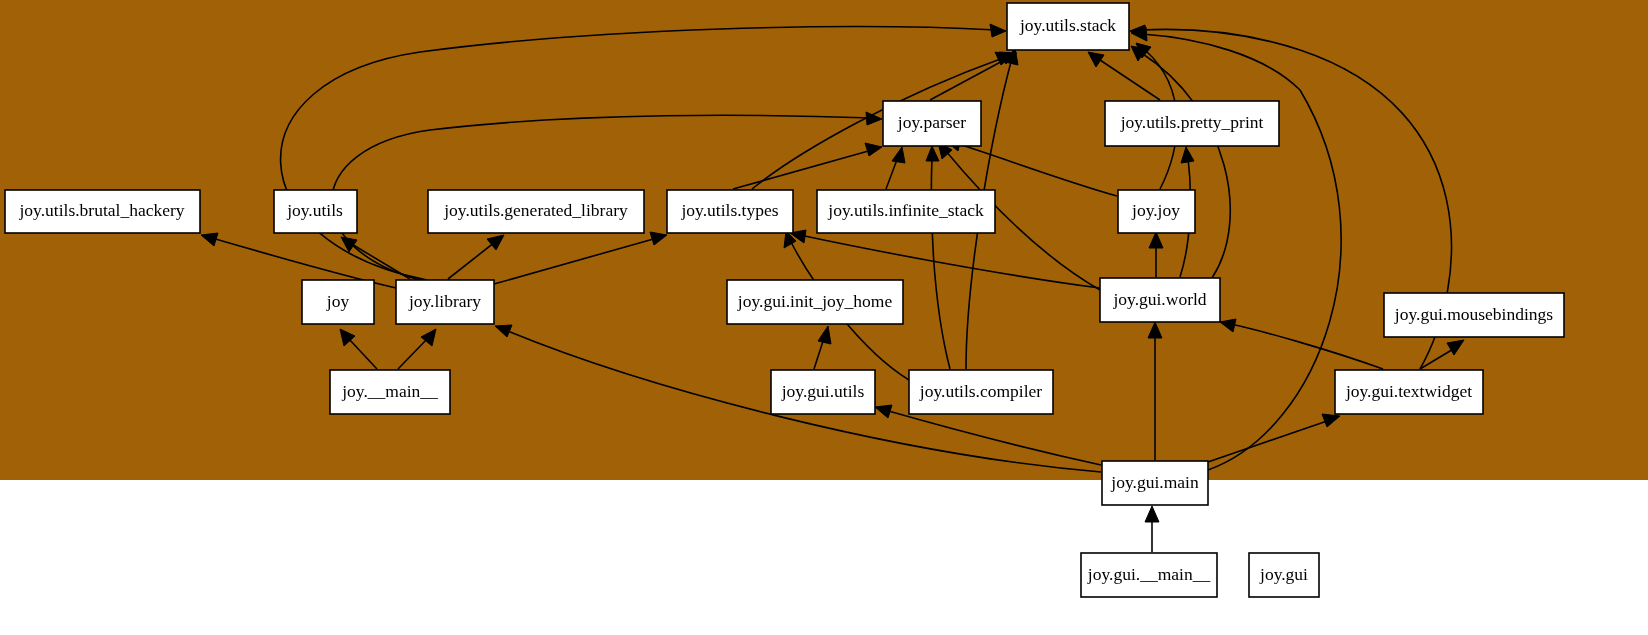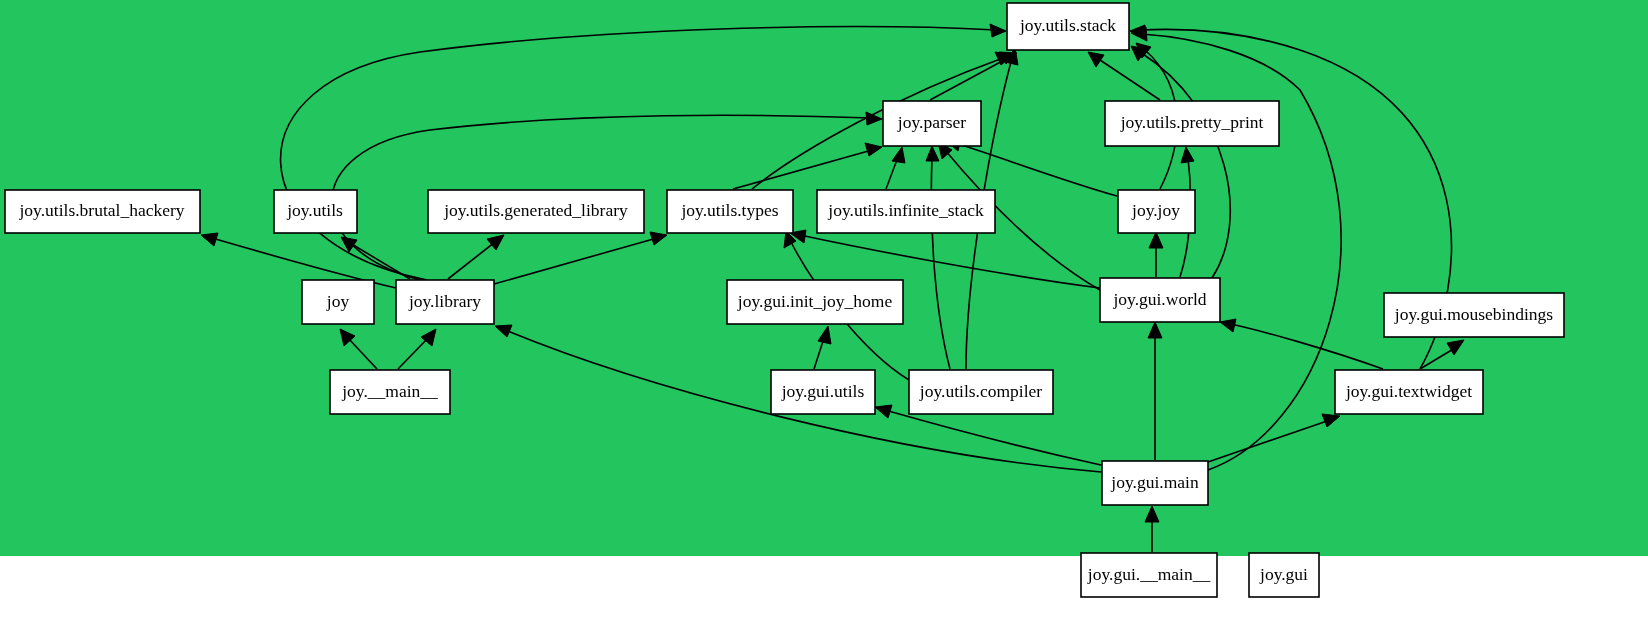--- a/index.html
+++ b/index.html
@@ -9,22 +9,22 @@
   }
   body {
     width: 1648px;
     height: 635px;
     overflow: hidden;
     font-family: "Liberation Serif", "DejaVu Serif", serif;
   }
   #graph-root {
     position: relative;
     width: 1648px;
-    height: 556px;
-    background: #22c55e;
+    height: 480px;
+    background: #a16207;
   }
   svg#graph-canvas {
     position: absolute;
     left: 0;
     top: 0;
     width: 1648px;
     height: 635px;
     display: block;
   }
   .edge-path {

